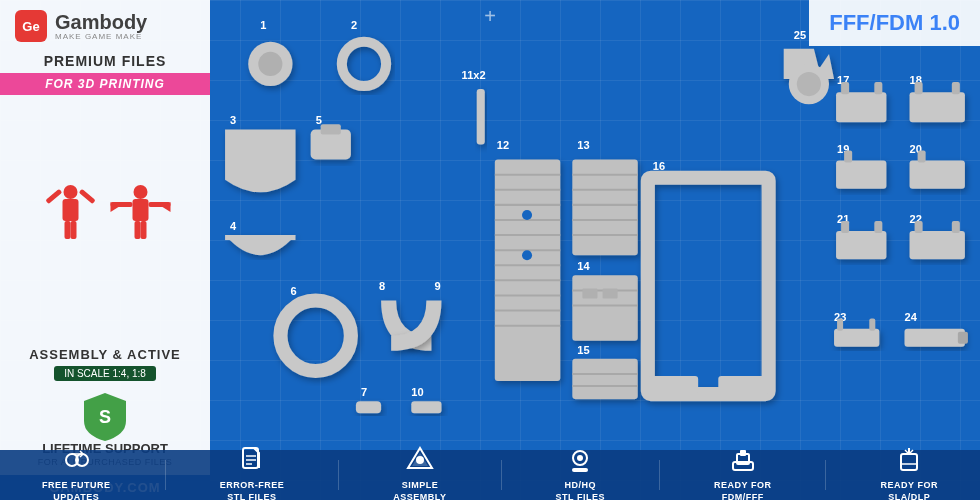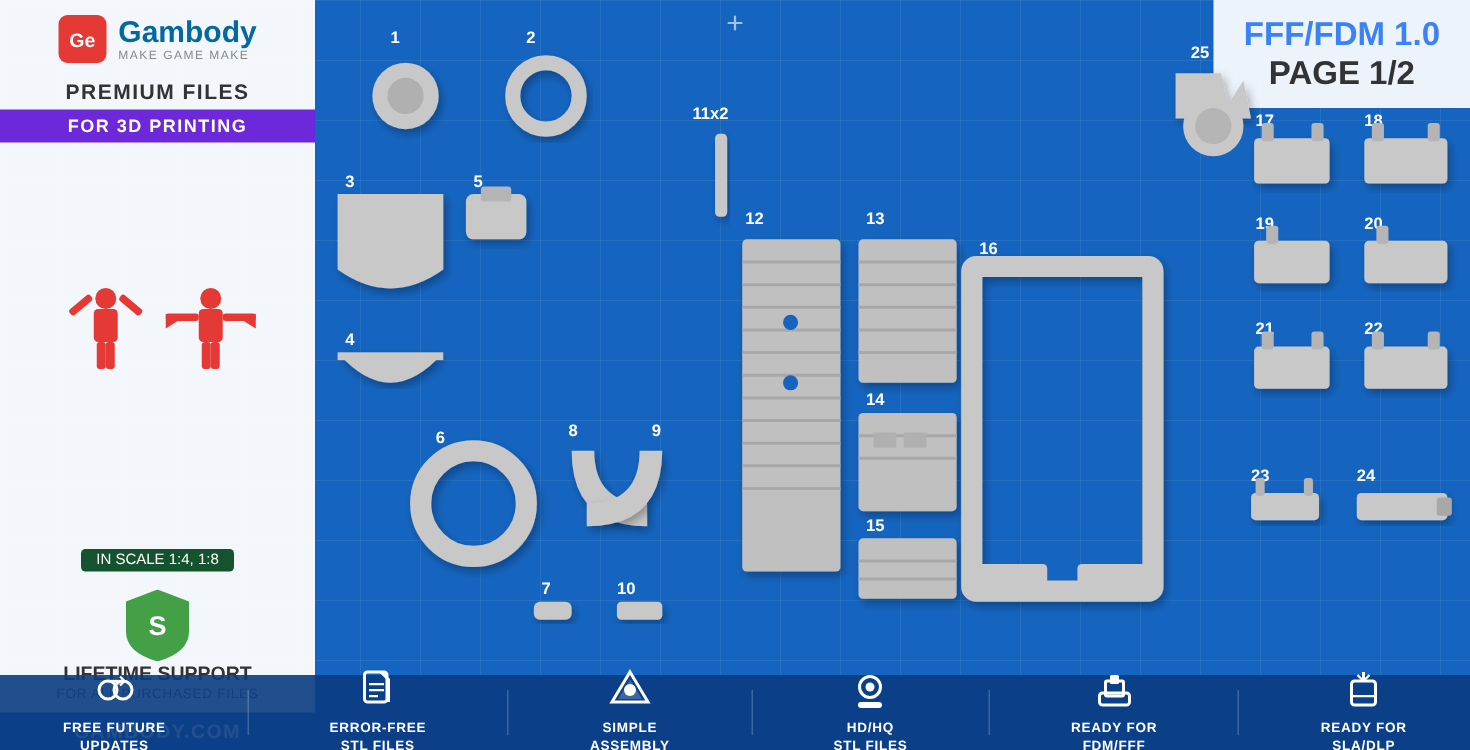--- a/index.html
+++ b/index.html
@@ -27,21 +27,20 @@
       flex-direction: column;
       align-items: center;
     }
 
     .sidebar-logo {
       width: 100%;
       padding: 10px 15px 5px;
       display: flex;
       align-items: center;
       gap: 8px;
-      justify-content: center;
     }
 
     .ge-badge {
       width: 32px;
       height: 32px;
       background: #e53935;
       border-radius: 6px;
       display: flex;
       align-items: center;
       justify-content: center;
@@ -50,49 +49,50 @@
       font-weight: bold;
       flex-shrink: 0;
     }
 
     .gambody-text {
       display: flex;
       flex-direction: column;
     }
 
     .gambody-name {
-      color: #0369a1;
+      color: #404040;
       font-size: 20px;
       font-weight: bold;
       line-height: 1;
     }
 
     .gambody-tagline {
       color: #888;
       font-size: 8px;
       letter-spacing: 1px;
     }
 
     .premium-files {
       font-size: 14px;
       font-weight: bold;
       color: #333;
       letter-spacing: 1px;
       margin: 6px 0 4px;
     }
 
     .for-3d-printing {
-      background: #6d28d9;
+      background: #ec4899;
       color: white;
       font-size: 12px;
       font-weight: bold;
       letter-spacing: 1px;
       padding: 4px 20px;
       width: 100%;
       text-align: center;
+      font-style: italic;
     }
 
     .figures-area {
       width: 100%;
       display: flex;
       justify-content: center;
       align-items: center;
       padding: 8px 0;
       gap: 5px;
       flex: 1;
@@ -289,38 +289,38 @@
       <rect x="0" y="18" width="22" height="5" fill="#e53935" rx="2"></rect>
       <rect x="38" y="18" width="22" height="5" fill="#e53935" rx="2"></rect>
 
       <polygon points="0,18 0,28 8,23" fill="#e53935"></polygon>
       <polygon points="60,18 60,28 52,23" fill="#e53935"></polygon>
       <rect x="24" y="37" width="6" height="18" fill="#e53935" rx="2"></rect>
       <rect x="30" y="37" width="6" height="18" fill="#e53935" rx="2"></rect>
     </svg>
   </div>
 
+  <div class="assembly-label">ASSEMBLY &amp; ACTIVE</div>
   <div class="scale-badge">IN SCALE 1:4, 1:8</div>
 
   <div class="shield-section">
 
     <svg width="42" height="48" viewBox="0 0 42 48">
       <path d="M21 0 L42 8 L42 28 Q42 42 21 48 Q0 42 0 28 L0 8 Z" fill="#43a047"></path>
       <text x="21" y="30" text-anchor="middle" fill="white" font-size="18" font-weight="bold">S</text>
     </svg>
     <div class="lifetime-support">LIFETIME SUPPORT</div>
     <div class="for-purchased">FOR ALL PURCHASED FILES</div>
   </div>
 
   <div class="gambody-com">GAMBODY.COM</div>
 </div>
 
 <div class="top-right-badge">
   <div class="fff-fdm">FFF/FDM 1.0</div>
-  <div class="page-num">PAGE 1/2</div>
 </div>
 
 <div class="crosshair">+</div>
 
 <div class="main-area">
   <svg class="parts-svg" viewBox="0 0 760 420" xmlns="http://www.w3.org/2000/svg">
     <defs>
       <filter id="shadow" x="-20%" y="-20%" width="140%" height="140%">
         <feDropShadow dx="2" dy="3" stdDeviation="3" flood-color="rgba(0,0,0,0.3)"></feDropShadow>
       </filter>

